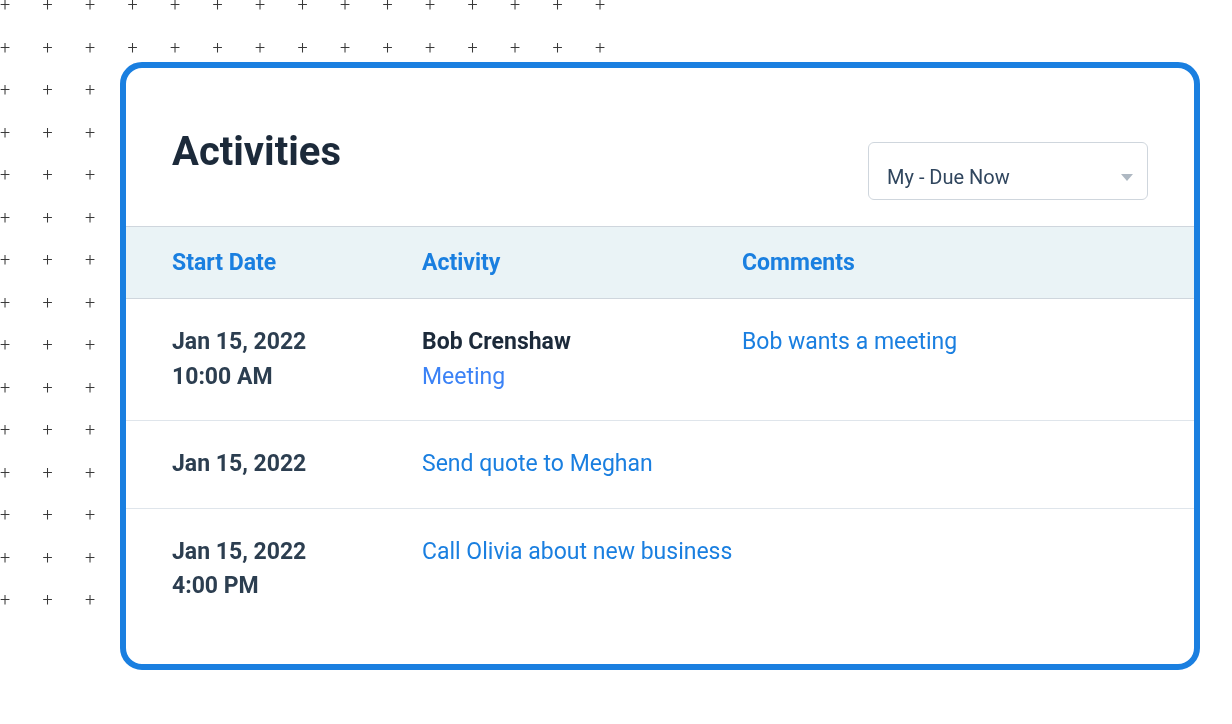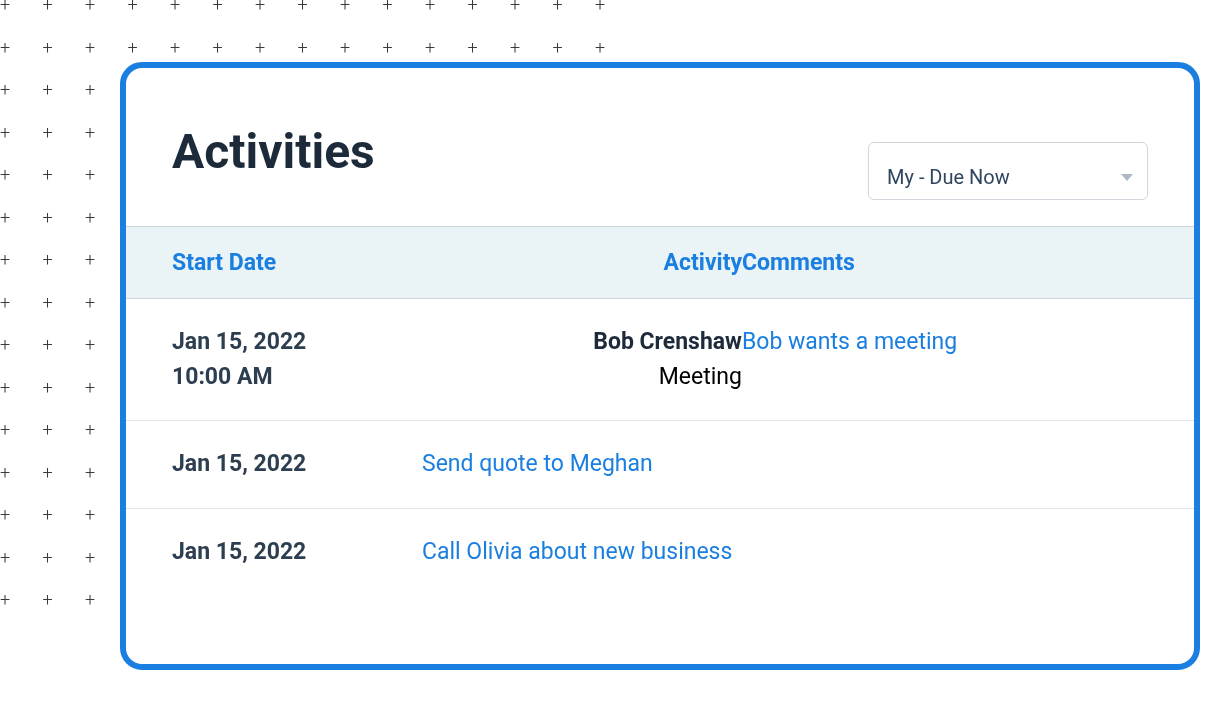--- a/index.html
+++ b/index.html
@@ -41,21 +41,21 @@
       z-index: 10;
       overflow: hidden;
     }
     .card-header {
       display: flex;
       justify-content: space-between;
       align-items: center;
       padding: 34px 46px 26px 46px;
     }
     .title {
-      font-size: 48px;
+      font-size: 40px;
       font-weight: 700;
       color: #1c2a3a;
     }
     .dropdown {
       display: flex;
       align-items: center;
       justify-content: space-between;
       border: 1px solid #cfd6dd;
       border-radius: 6px;
       padding: 22px 14px 10px 18px;
@@ -79,21 +79,21 @@
       width: 100%;
     }
     .table-head {
       display: flex;
       background: #eaf3f6;
       border-top: 1px solid #cfd6dd;
       border-bottom: 1px solid #cfd6dd;
       padding: 22px 46px;
     }
     .col-date { width: 250px; font-weight: bold; }
-    .col-activity { width: 320px; text-align: right; }
+    .col-activity { width: 320px; }
     .col-comments { flex: 1; }
     .th {
       font-size: 23px;
       font-weight: 700;
       color: #1a7fe0;
     }
     .table-row {
       display: flex;
       padding: 26px 46px;
       border-bottom: 1px solid #dfe5eb;
@@ -109,21 +109,21 @@
       color: #2c3e50;
     }
     .time-line {
       color: #2c3e50;
     }
     .contact-name {
       font-weight: 700;
       color: #1c2a3a;
     }
     .activity-type {
-      color: #000000;
+      color: #3b82f6;
     }
     .comment-link {
       color: #1a7fe0;
       cursor: pointer;
     }
   </style>
 </head>
 <body>
 
 <div class="plus-grid" id="plus-grid">
@@ -389,20 +389,21 @@
         <div class="date-line">Jan 15, 2022</div>
       </div>
       <div class="cell col-comments">
         <span class="comment-link">Send quote to Meghan</span>
       </div>
     </div>
 
     <div class="table-row">
       <div class="cell col-date">
         <div class="date-line">Jan 15, 2022</div>
+        <div class="time-line">4:00 PM</div>
       </div>
       <div class="cell col-comments">
         <span class="comment-link">Call Olivia about new business</span>
       </div>
     </div>
 
   </div>
 </div>
 
 </body></html>

